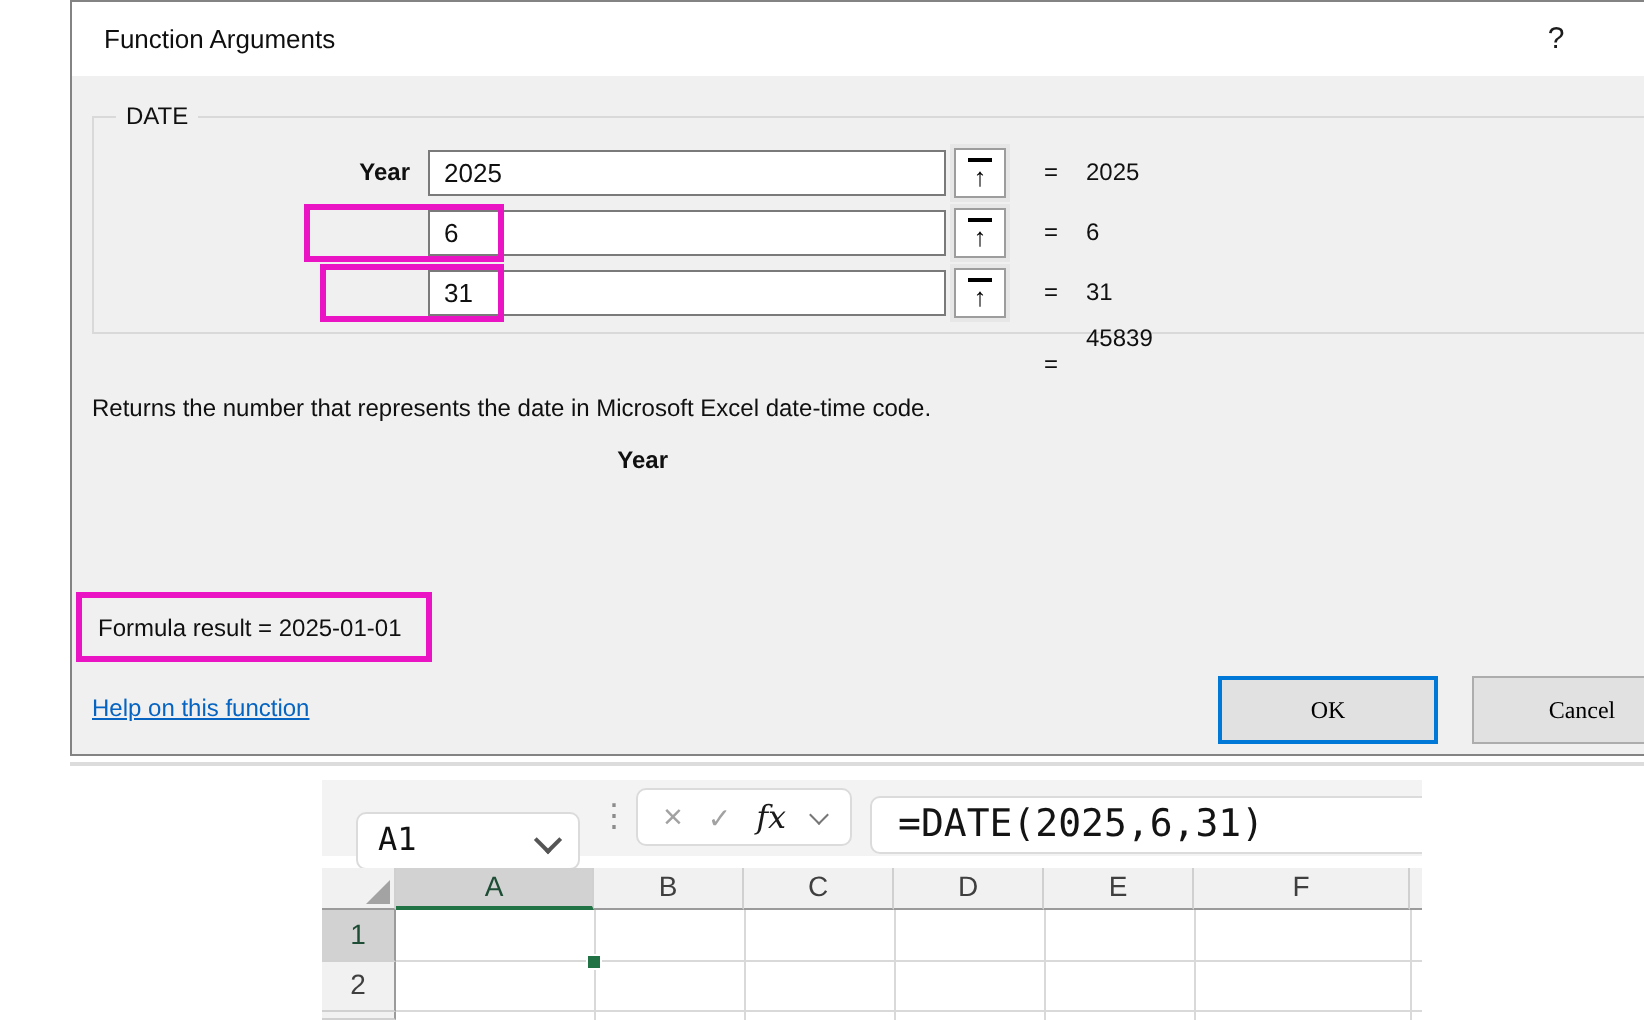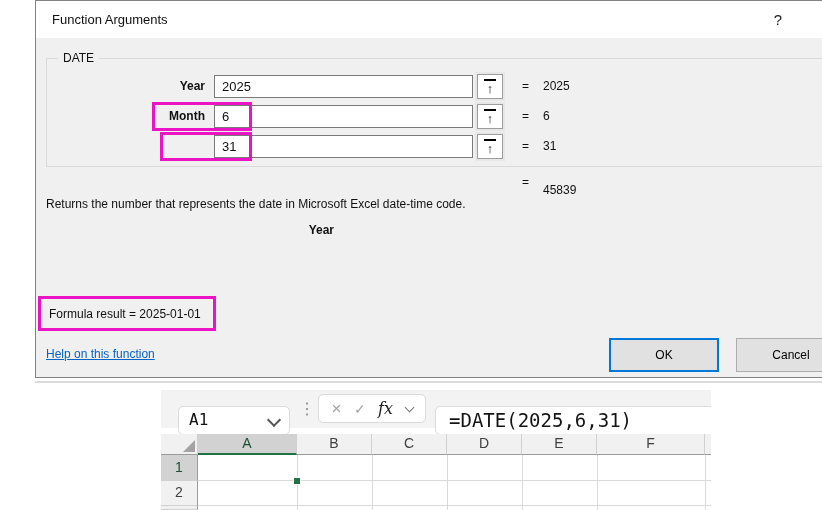--- a/index.html
+++ b/index.html
@@ -44,21 +44,21 @@
 
   .description{position:absolute;left:10px;top:196px;font-size:12px;text-align:right;}
   .arg-help-name{position:absolute;left:150px;top:222px;width:148px;text-align:right;
                  font-weight:bold;font-size:12px;}
   .arg-help-text{position:absolute;left:310px;top:222px;font-size:12px;}
 
   .help-link{position:absolute;left:10px;top:346px;font-size:12px;color:#0563c1;
              text-decoration:underline;cursor:pointer;}
 
   .btn{position:absolute;top:337px;width:110px;height:34px;background:#e1e1e1;font-size:12px;
-       font-family:Liberation Sans, sans-serif;color:#000;text-align:center;box-sizing:border-box;}
+       font-family:Liberation Serif, serif;color:#000;text-align:center;box-sizing:border-box;}
   .btn-ok{left:573px;border:2px solid #0078d7;line-height:29px;}
   .btn-cancel{left:700px;border:1px solid #adadad;line-height:31px;}
 
   .dialog-shadow{position:absolute;left:0;top:381px;width:822px;height:2px;background:#dcdcdc;}
 
   
   .excel{position:absolute;left:126px;top:390px;width:550px;height:120px;overflow:hidden;background:#fff;}
   .fbar{position:absolute;left:0;top:0;width:550px;height:38px;background:#f3f3f3;}
   .namebox{position:absolute;left:17px;top:16px;width:112px;height:29px;background:#fff;
            border:1px solid #dbdbdb;border-radius:5px;box-sizing:border-box;}
@@ -69,21 +69,21 @@
   .namebox .chev{position:absolute;right:10px;top:8px;}
   .dots{position:absolute;left:138px;top:0;width:12px;height:38px;color:#8c8c8c;font-size:16px;
         line-height:38px;text-align:center;}
   .fxbox{position:absolute;left:157px;top:4px;width:108px;height:29px;background:#fff;
          border:1px solid #dbdbdb;border-radius:5px;box-sizing:border-box;display:flex;
          align-items:center;justify-content:space-evenly;}
   .fx-x{color:#a2a2a2;font-size:17px;line-height:17px;}
   .fx-check{color:#a2a2a2;font-size:14px;}
   .fx-fx{font-family:"DejaVu Serif",serif;font-style:italic;font-size:16px;color:#1a1a1a;}
   .fx-chev{width:6px;height:6px;border-color:#777;border-width:1.5px;margin-top:-2px;}
-  .formulabox{position:absolute;left:274px;top:16px;width:286px;height:29px;background:#fff;
+  .formulabox{position:absolute;left:274px;top:8px;width:286px;height:29px;background:#fff;
               border:1px solid #dbdbdb;border-radius:5px;box-sizing:border-box;}
   .formula-text{position:absolute;left:13px;top:0;line-height:27px;
                 font-family:"DejaVu Sans Mono",monospace;font-size:19px;color:#141414;}
 
   
   .grid{position:absolute;left:0;top:44px;width:550px;height:76px;}
   .hcell{position:absolute;top:0;height:21px;background:#f1f1f1;border-bottom:1px solid #9b9b9b;
          border-right:1px solid #d0d0d0;box-sizing:border-box;text-align:center;font-size:14px;
          line-height:19px;color:#3f3f3f;}
   .hc-corner{left:0;width:37px;}
@@ -127,40 +127,39 @@
     <div class="groupbox"></div>
 
     <span class="arg-label" style="top:74px">Year</span>
     <input class="arg-input" style="top: 74px;" value="2025">
     <button class="picker" style="top:73px">
       <span class="up-arrow">↑</span>
     </button>
     <span class="eq" style="top:74px">=</span>
     <span class="eqv" style="top:74px">2025</span>
 
-    <span class="arg-label" style="top:104px">Month</span>
     <input class="arg-input" style="top: 104px;" value="6">
     <button class="picker" style="top:103px">
       <span class="up-arrow">↑</span>
     </button>
     <span class="eq" style="top:104px">=</span>
     <span class="eqv" style="top:104px">6</span>
 
     <input class="arg-input" style="top: 134px;" value="31">
     <button class="picker" style="top:133px">
       <span class="up-arrow">↑</span>
     </button>
     <span class="eq" style="top:134px">=</span>
     <span class="eqv" style="top:134px">31</span>
 
     <div class="hl-box hl-month"></div>
     <div class="hl-box hl-day"></div>
 
     <span class="eq" style="top:170px">=</span>
-    <span class="eqv" style="top:178px">45839</span>
+    <span class="eqv" style="top:157px">45839</span>
 
     <span class="description">Returns the number that represents the date in Microsoft Excel date-time code.</span>
     <span class="arg-help-name">Year</span>
 
     <div class="hl-box hl-result">
       <span>Formula result = 2025-01-01</span>
     </div>
 
     <span class="help-link">Help on this function</span>
 

